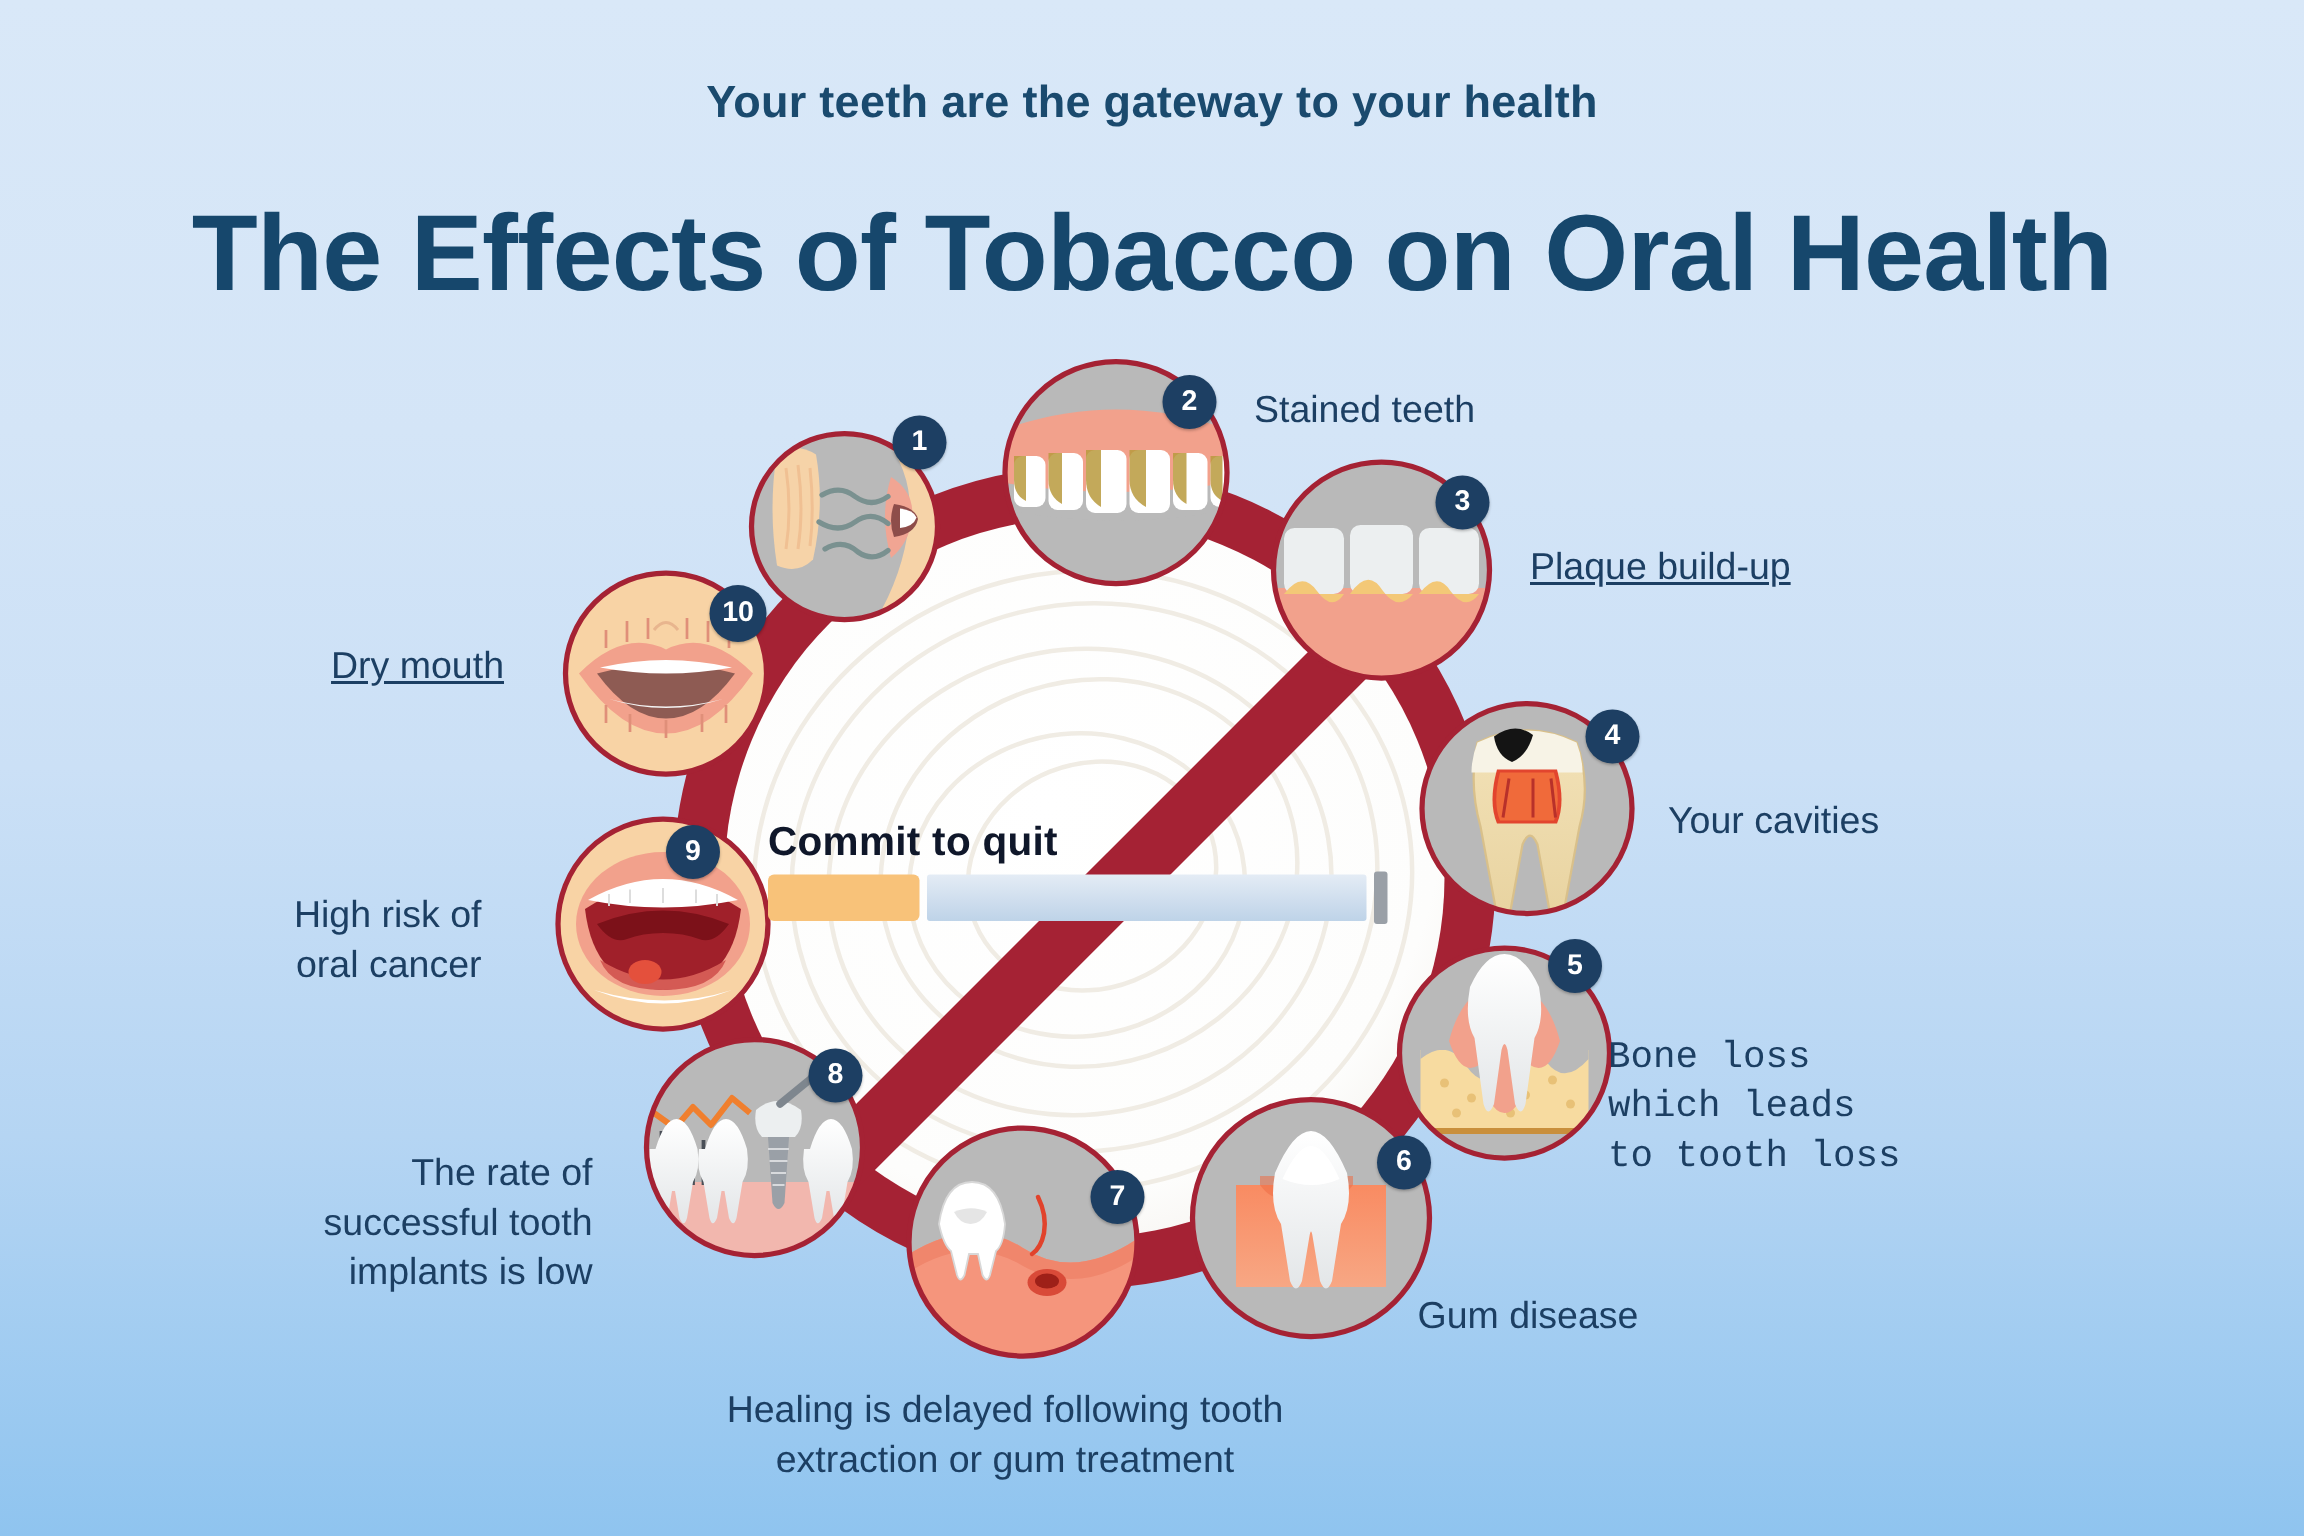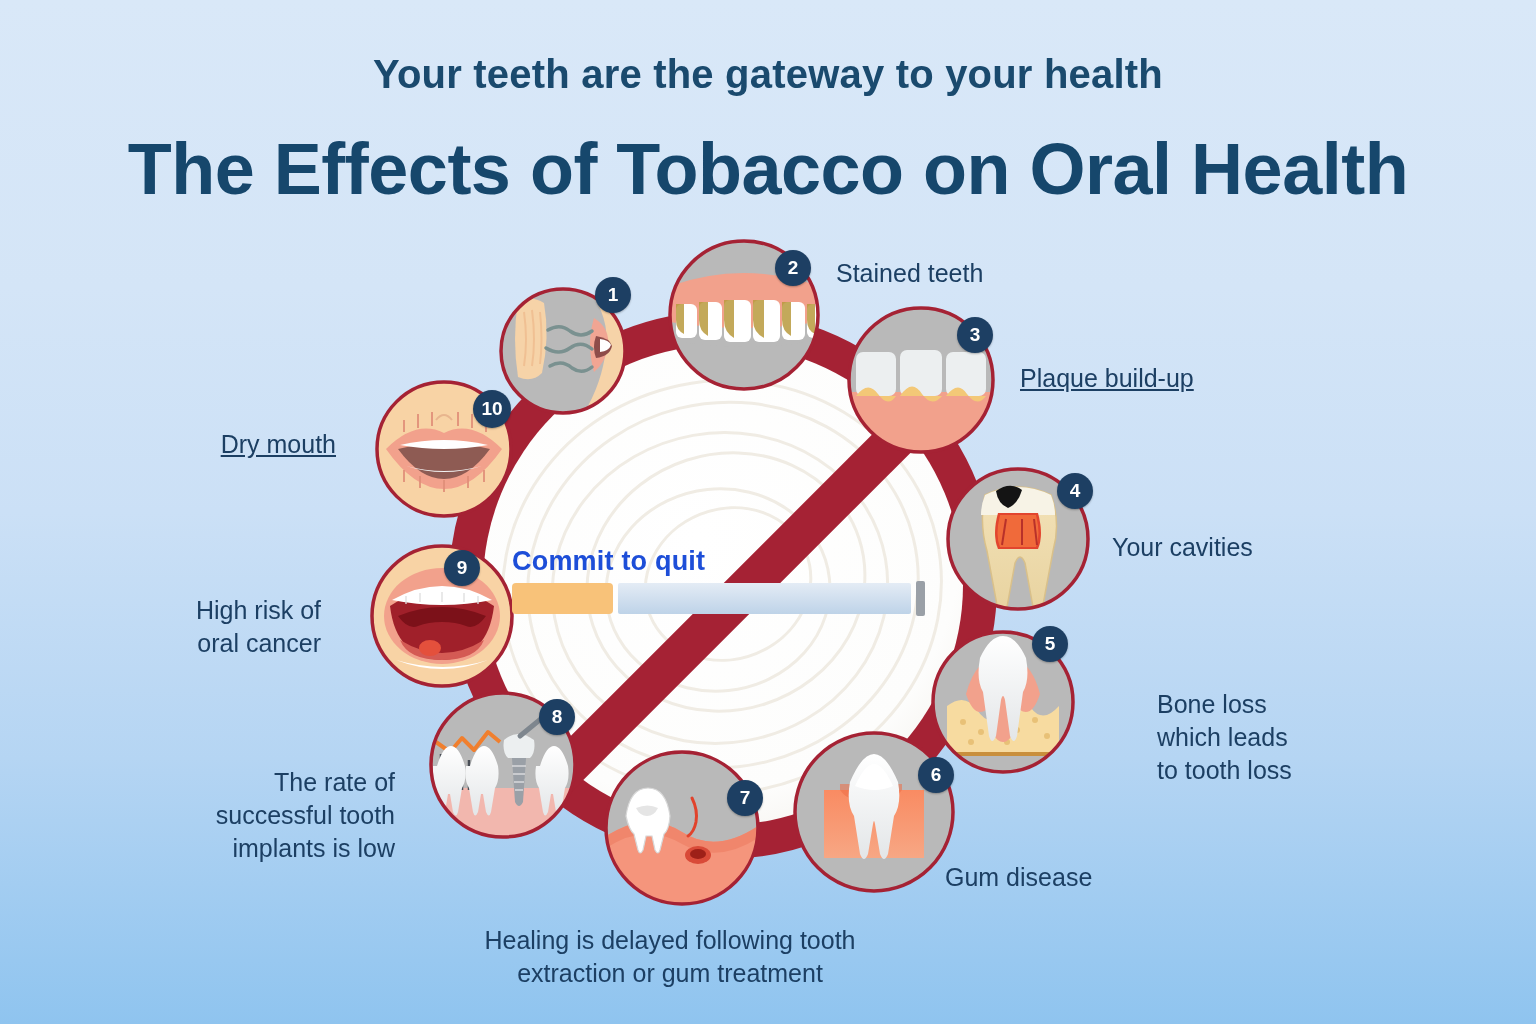--- a/index.html
+++ b/index.html
@@ -7,21 +7,21 @@
   body{
     width:1536px;height:1024px;overflow:hidden;position:relative;
     font-family:"Liberation Sans","DejaVu Sans",sans-serif;
     background:linear-gradient(180deg,#d9e8f8 0%,#d4e5f7 28%,#cbe0f6 50%,#b5d5f3 74%,#8fc4ef 100%);
   }
   #stage{position:absolute;left:0;top:0;width:1536px;height:1024px;}
 
   
   .kicker{
     position:absolute;left:0;top:52px;width:1536px;text-align:center;
-    font-size:40px;font-weight:700;color:#1a4a6e;letter-spacing:.2px;
+    font-size:30px;font-weight:700;color:#1a4a6e;letter-spacing:.2px;
   }
   .headline{
     position:absolute;left:0;top:128px;width:1536px;text-align:center;
     font-size:72px;font-weight:700;color:#16476c;letter-spacing:-.5px;
   }
 
   
   svg.wheel{position:absolute;left:0;top:0;width:1536px;height:1024px;}
 
   
@@ -29,21 +29,21 @@
     position:absolute;color:#1c3f63;font-size:25px;line-height:33px;
     white-space:pre-line;
   }
   .lbl.r{text-align:left;}
   .lbl.l{text-align:right;}
   .lbl.c{text-align:center;}
 
   
   .commit{
     position:absolute;left:512px;top:546px;font-size:27px;font-weight:700;
-    color:#1d4ed8;letter-spacing:.2px;
+    color:#0f172a;letter-spacing:.2px;
   }
   .cig{position:absolute;left:512px;top:581px;width:412px;height:34px;}
   .cig .filter{position:absolute;left:0;top:2px;width:101px;height:31px;background:#f8c279;border-radius:4px;}
   .cig .body{position:absolute;left:106px;top:2px;width:293px;height:31px;
     background:linear-gradient(180deg,#e4ecf5 0%,#cfdeee 55%,#bed3e8 100%);border-radius:2px;}
   .cig .tip{position:absolute;left:404px;top:0px;width:9px;height:35px;background:#9aa0a7;border-radius:2px;}
 
   
   .badge{
     position:absolute;border-radius:50%;background:#1d3f63;color:#ffffff;
@@ -353,21 +353,21 @@
   <div class="badge" style="left:1032px;top:626px;width:36px;height:36px;">5</div>
   <div class="badge" style="left:918px;top:757px;width:36px;height:36px;">6</div>
   <div class="badge" style="left:727px;top:780px;width:36px;height:36px;">7</div>
   <div class="badge" style="left:539px;top:699px;width:36px;height:36px;">8</div>
   <div class="badge" style="left:444px;top:550px;width:36px;height:36px;">9</div>
   <div class="badge" style="left:473px;top:390px;width:38px;height:38px;">10</div>
 
   <div class="lbl r" style="left:824px;top:257px;width:330px;margin-left:12px;">Stained teeth</div>
   <div class="lbl r" style="left:1020px;top:362px;width:330px;text-decoration:underline;">Plaque build-up</div>
   <div class="lbl r" style="left:1112px;top:531px;width:330px;">Your cavities</div>
-  <div class="lbl r" style="left:1157px;top:688px;width:300px;">Bone loss
+  <div class="lbl r" style="left:1072px;top:688px;width:300px;font-family:Liberation Mono, monospace;">Bone loss
 which leads
 to tooth loss</div>
   <div class="lbl r" style="left:945px;top:861px;width:330px;">Gum disease</div>
   <div class="lbl c" style="left:420px;top:924px;width:500px;">Healing is delayed following tooth
 extraction or gum treatment</div>
   <div class="lbl l" style="left:95px;top:766px;width:300px;">The rate of
 successful tooth
 implants is low</div>
   <div class="lbl l" style="left:60px;top:594px;width:261px;">High risk of
 oral cancer</div>

